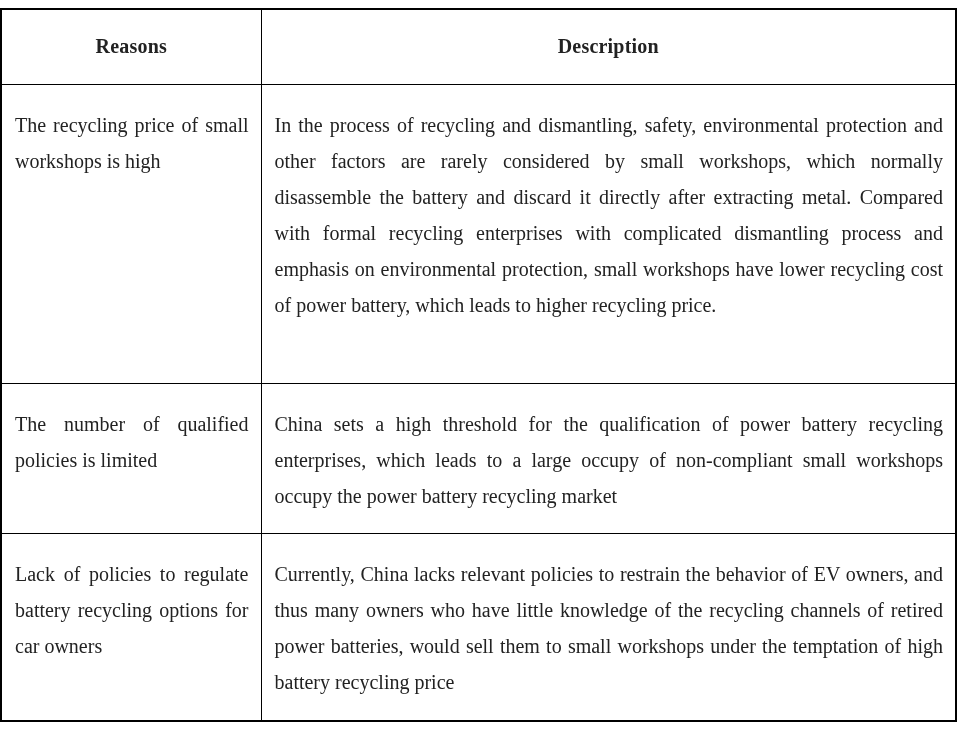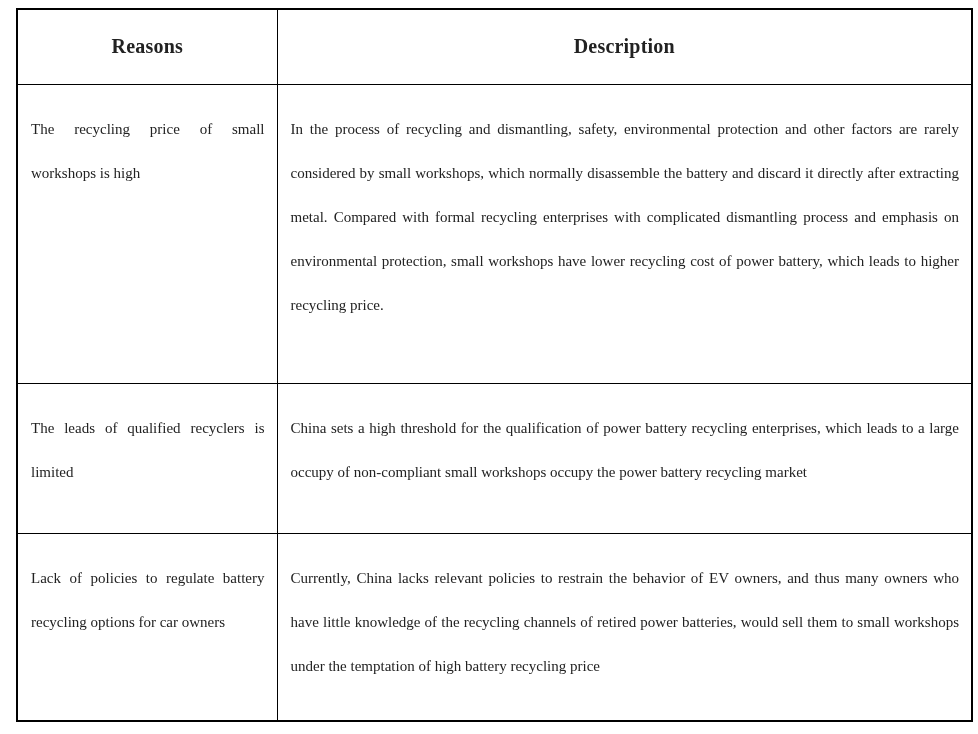--- a/index.html
+++ b/index.html
@@ -11,21 +11,21 @@
   }
   .page {
     position: relative;
     width: 978px;
     height: 734px;
     background: #ffffff;
     overflow: hidden;
   }
   table.reasons-table {
     position: absolute;
-    left: 16px;
+    left: 0;
     top: 8px;
     width: 955px;
     border-collapse: collapse;
     table-layout: fixed;
     border: 2px solid #000000;
   }
   col.col-reason { width: 260px; }
   col.col-description { width: 695px; }
   th, td {
     border: 1px solid #000000;
@@ -35,22 +35,22 @@
     height: 75px;
     font-size: 20px;
     font-weight: bold;
     text-align: center;
     vertical-align: middle;
     letter-spacing: 0.2px;
   }
   td {
     vertical-align: top;
     padding: 22px 12px 16px 13px;
-    font-size: 15px;
-    line-height: 44px;
+    font-size: 20px;
+    line-height: 36px;
     text-align: justify;
   }
   tr.row-1 td { height: 299px; }
   tr.row-2 td { height: 150px; }
   tr.row-3 td { height: 188px; }
 </style>
 </head>
 <body>
 
 <div class="page">
@@ -64,21 +64,21 @@
         <th>Reasons</th>
         <th>Description</th>
       </tr>
     </thead>
     <tbody>
       <tr class="row-1">
         <td>The recycling price of small workshops is high</td>
         <td>In the process of recycling and dismantling, safety, environmental protection and other factors are rarely considered by small workshops, which normally disassemble the battery and discard it directly after extracting metal. Compared with formal recycling enterprises with complicated dismantling process and emphasis on environmental protection, small workshops have lower recycling cost of power battery, which leads to higher recycling price.</td>
       </tr>
       <tr class="row-2">
-        <td>The leads of qualified recyclers is limited</td>
+        <td>The number of qualified policies is limited</td>
         <td>China sets a high threshold for the qualification of power battery recycling enterprises, which leads to a large occupy of non-compliant small workshops occupy the power battery recycling market</td>
       </tr>
       <tr class="row-3">
         <td>Lack of policies to regulate battery recycling options for car owners</td>
         <td>Currently, China lacks relevant policies to restrain the behavior of EV owners, and thus many owners who have little knowledge of the recycling channels of retired power batteries, would sell them to small workshops under the temptation of high battery recycling price</td>
       </tr>
     </tbody>
   </table>
 </div>
 

